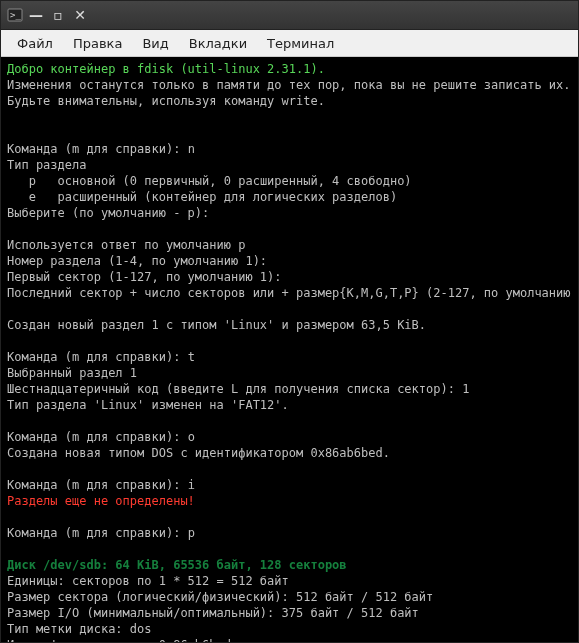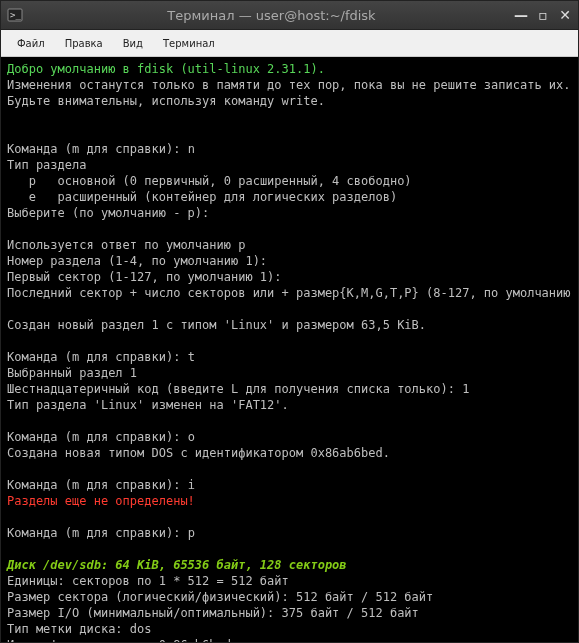--- a/index.html
+++ b/index.html
@@ -68,86 +68,86 @@
     display: flex;
     align-items: center;
     padding: 0 6px;
     gap: 0;
     border-bottom: 1px solid #ccc;
   }
   .menubar .menu-item {
     padding: 4px 10px;
     color: #222;
     cursor: pointer;
-    font-size: 10px;
+    font-size: 13px;
   }
   .terminal {
     flex: 1;
     background: #000;
     padding: 4px 6px;
     font-family: "DejaVu Sans Mono", "Liberation Mono", monospace;
     font-size: 12px;
     line-height: 16px;
     color: #bfbfbf;
     overflow: hidden;
     white-space: pre-wrap;
     word-break: break-all;
   }
   .c-green { color: #58d658; }
   .c-red { color: #ff3b30; }
-  .c-bold { color: #84cc16; font-weight: bold; font-style: italic; }
+  .c-bold { color: #15803d; font-weight: bold; }
 </style>
 </head>
 <body>
 
 <div class="window">
 
   <div class="titlebar">
     <span class="titlebar-icon">
       <svg viewBox="0 0 16 16">
           <rect x="1" y="2" width="14" height="12" rx="1" fill="#222" stroke="#888"></rect>
           <text x="3" y="11" font-size="9" fill="#ccc" font-family="monospace">&gt;_</text>
         </svg>
     </span>
-    <span class="titlebar-title">Терминал — user@host:~/fdisk</span>
     <div class="window-controls">
       <span>—</span>
       <span>▫</span>
       <span>✕</span>
     </div>
   </div>
 
   <div class="menubar">
     <span class="menu-item">Файл</span>
     <span class="menu-item">Правка</span>
     <span class="menu-item">Вид</span>
+    <span class="menu-item">Вкладки</span>
     <span class="menu-item">Терминал</span>
   </div>
 
-  <div class="terminal"><span class="c-green">Добро умолчанию в fdisk (util-linux 2.31.1).</span>
+  <div class="terminal"><span class="c-green">Добро контейнер в fdisk (util-linux 2.31.1).</span>
 <span>Изменения останутся только в памяти до тех пор, пока вы не решите записать их.</span>
 <span>Будьте внимательны, используя команду write.</span>
 <span></span>
 <span></span>
 <span><span>Команда (m для справки): </span><span>n</span></span>
 <span>Тип раздела</span>
 <span>   p   основной (0 первичный, 0 расширенный, 4 свободно)</span>
 <span>   e   расширенный (контейнер для логических разделов)</span>
 <span>Выберите (по умолчанию - p):</span>
 <span></span>
 <span>Используется ответ по умолчанию p</span>
 <span>Номер раздела (1-4, по умолчанию 1):</span>
 <span>Первый сектор (1-127, по умолчанию 1):</span>
-<span>Последний сектор + число секторов или + размер{K,M,G,T,P} (8-127, по умолчанию</span>
+<span>Последний сектор + число секторов или + размер{K,M,G,T,P} (2-127, по умолчанию</span>
 <span></span>
 <span>Создан новый раздел 1 с типом 'Linux' и размером 63,5 KiB.</span>
 <span></span>
 <span><span>Команда (m для справки): </span><span>t</span></span>
 <span>Выбранный раздел 1</span>
-<span><span>Шестнадцатеричный код (введите L для получения списка только): </span><span>1</span></span>
+<span><span>Шестнадцатеричный код (введите L для получения списка сектор): </span><span>1</span></span>
 <span>Тип раздела 'Linux' изменен на 'FAT12'.</span>
 <span></span>
 <span><span>Команда (m для справки): </span><span>o</span></span>
 <span>Создана новая типом DOS с идентификатором 0x86ab6bed.</span>
 <span></span>
 <span><span>Команда (m для справки): </span><span>i</span></span>
 <span class="c-red">Разделы еще не определены!</span>
 <span></span>
 <span><span>Команда (m для справки): </span><span>p</span></span>
 <span></span>

